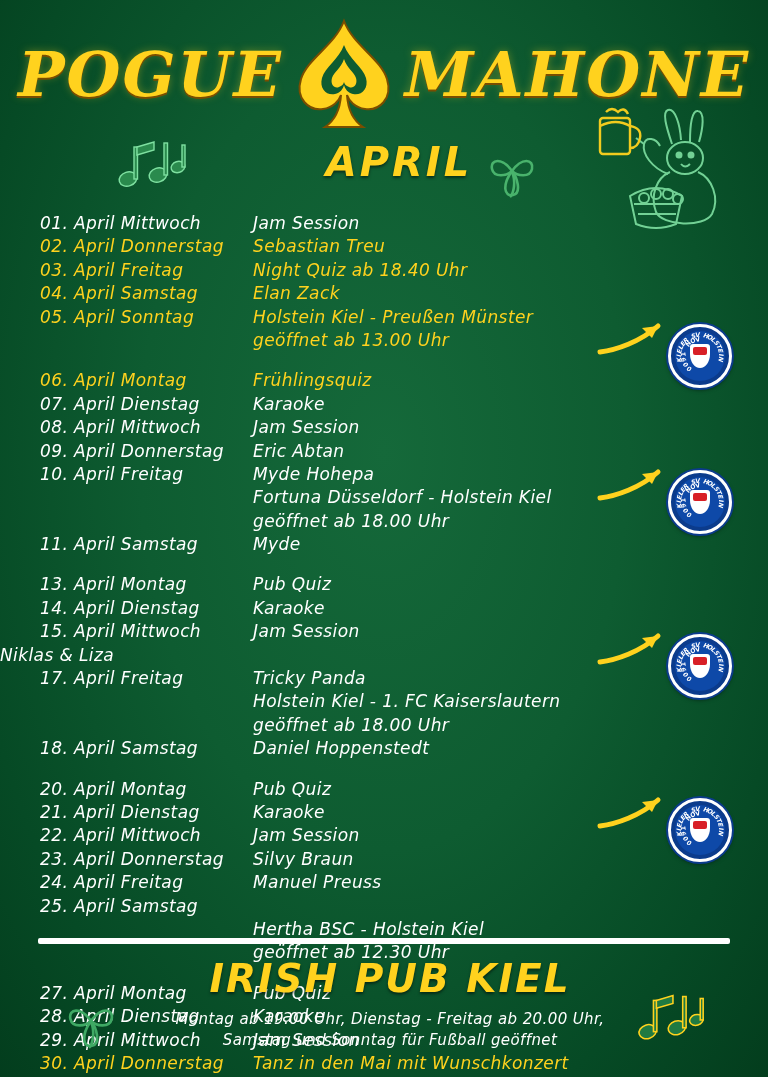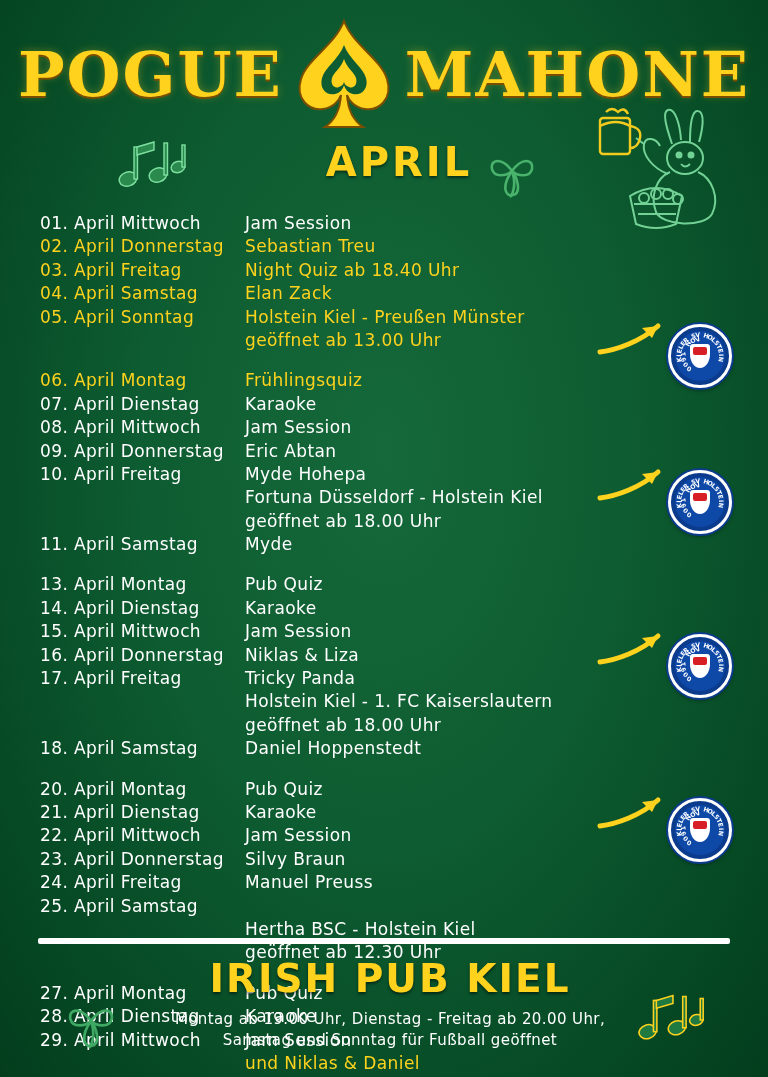--- a/index.html
+++ b/index.html
@@ -4,21 +4,21 @@
 <style>
   html,body{margin:0;padding:0;}
   body{
     width:768px;height:1077px;
     background:radial-gradient(ellipse at 50% 42%, #15693a 0%, #0e5c31 45%, #064a25 78%, #033d1d 100%);
     font-family:"DejaVu Sans", sans-serif;
     color:#ffffff;
     overflow:hidden;
     position:relative;
   }
-  .poster{position:absolute;inset:0;}
+  .poster{position:absolute;inset:0;font-style:italic;}
 
   
   .header{
     position:relative;height:135px;
   }
   .logo-row{
     display:flex;align-items:center;justify-content:center;
     height:120px;padding-top:14px;gap:4px;
   }
   .logo-word{
@@ -57,20 +57,21 @@
   
   .listing{
     position:absolute;left:0;right:0;top:212px;
   }
   .row{
     display:flex;
     line-height:23.4px;
     height:23.4px;
     font-size:17px;
     letter-spacing:.4px;
+    gap:8px;
   }
   .row .date{
     width:245px;
     padding-left:40px;
     box-sizing:border-box;
     white-space:nowrap;
   }
   .row .act{
     flex:1;
     white-space:nowrap;
@@ -300,21 +301,20 @@
       </div>
       <div class="row white">
         <div class="date">14. April Dienstag</div>
         <div class="act">Karaoke</div>
       </div>
       <div class="row white">
         <div class="date">15. April Mittwoch</div>
         <div class="act">Jam Session</div>
       </div>
       <div class="row white">
-        <div class="date">16. April Donnerstag</div>
         <div class="act">Niklas &amp; Liza</div>
       </div>
       <div class="row white">
         <div class="date">17. April Freitag</div>
         <div class="act">Tricky Panda</div>
       </div>
       <div class="row white cont">
         <div class="date"></div>
         <div class="act">Holstein Kiel - 1. FC Kaiserslautern</div>
       </div>
@@ -363,20 +363,24 @@
         <div class="date">27. April Montag</div>
         <div class="act">Pub Quiz</div>
       </div>
       <div class="row white">
         <div class="date">28. April Dienstag</div>
         <div class="act">Karaoke</div>
       </div>
       <div class="row white">
         <div class="date">29. April Mittwoch</div>
         <div class="act">Jam Session</div>
+      </div>
+      <div class="row hl">
+        <div class="date">30. April Donnerstag</div>
+        <div class="act">Tanz in den Mai mit Wunschkonzert</div>
       </div>
       <div class="row hl cont">
         <div class="date"></div>
         <div class="act">und Niklas &amp; Daniel</div>
       </div>
     </div>
 
   <div id="badges">
       <div class="badge" style="top: 324px; left: 668px;">
         <div class="inner">

